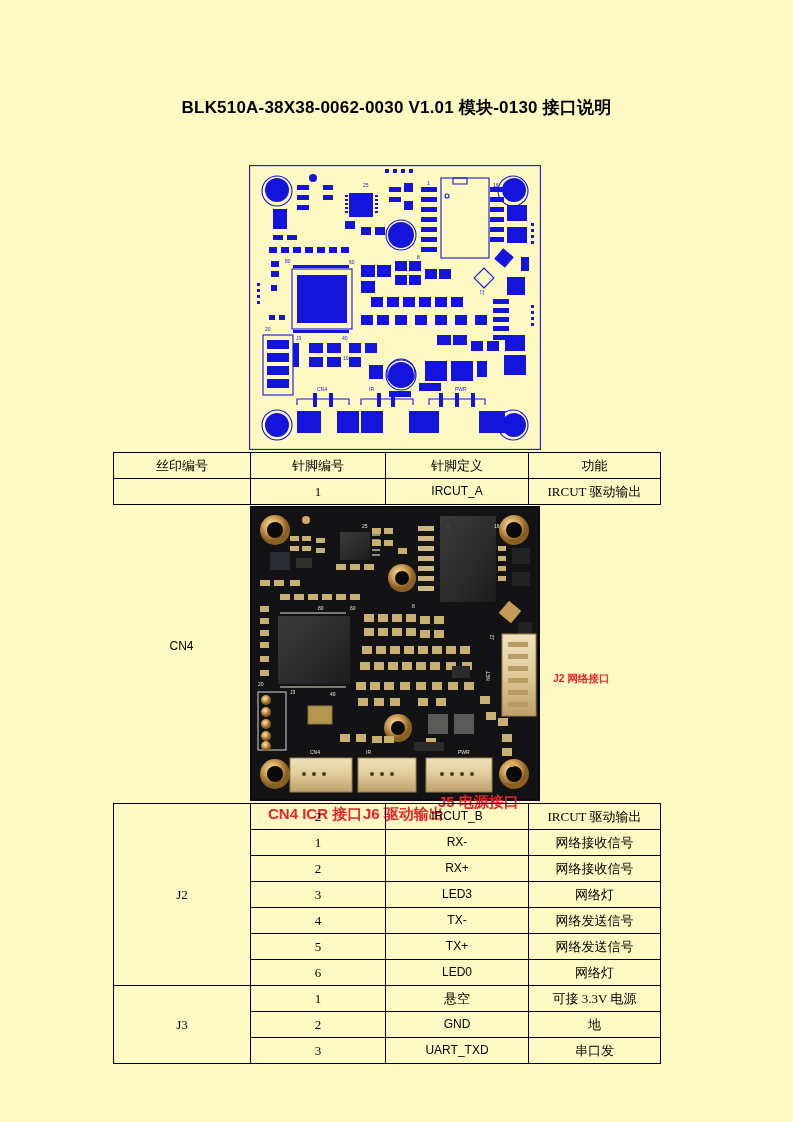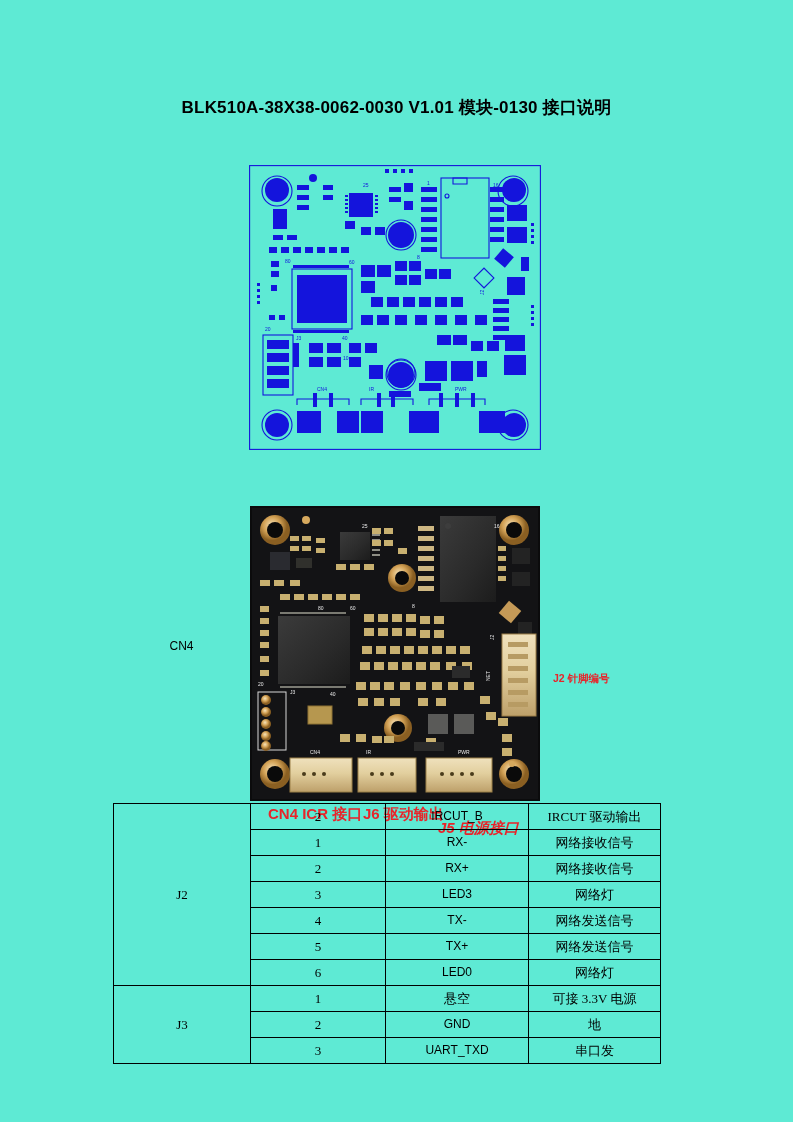--- a/index.html
+++ b/index.html
@@ -11,21 +11,21 @@
     width: 793px;
     height: 1122px;
     position: relative;
     font-family: "Liberation Sans", sans-serif;
     color: #000;
     overflow: hidden;
   }
   .page {
     position: absolute;
     inset: 0;
-    background: #5eead4;
+    background: #fef9c3;
   }
 
   
   .doc-title {
     position: absolute;
     left: 0;
     right: 0;
     top: 96px;
     text-align: center;
     font-family: "Liberation Sans", sans-serif;
@@ -62,21 +62,21 @@
     color: #e8242a;
     font-family: "Liberation Sans", sans-serif;
     font-size: 15px;
     font-weight: bold;
     white-space: nowrap;
     line-height: 1;
   }
   .annot-j2   { left: 553px; top: 673px; font-size: 10.5px; }
   .annot-cn4  { left: 268px; top: 806px; }
   .annot-j6   { left: 363px; top: 806px; }
-  .annot-j5   { left: 438px; top: 820px; font-style: italic; }
+  .annot-j5   { left: 438px; top: 794px; }
 
   
   table.pin-table {
     position: absolute;
     border-collapse: collapse;
     table-layout: fixed;
     font-family: "Liberation Serif", serif;
     font-size: 13px;
     color: #000;
   }
@@ -567,28 +567,50 @@
       <rect x="164" y="236" width="30" height="9" fill="#2b2b2b"></rect>
       <text x="68" y="104" class="slk">80</text>
       <text x="100" y="104" class="slk">60</text>
       <text x="80" y="190" class="slk">40</text>
       <text x="112" y="22" class="slk">25</text>
       <text x="244" y="22" class="slk">16</text>
       <text x="162" y="102" class="slk">8</text>
     </svg>
   </div>
 
-  <div class="annot annot-j2">J2 针脚编号</div>
+  <div class="annot annot-j2">J2 网络接口</div>
   <div class="annot annot-cn4">CN4 ICR 接口</div>
   <div class="annot annot-j6">J6 驱动输出</div>
   <div class="annot annot-j5">J5 电源接口</div>
 
   <div style="position:absolute;left:113px;top:639px;width:137px;text-align:center;
               font-family:'Liberation Sans',sans-serif;font-size:12px;">CN4</div>
 
+  <table id="table-top" class="pin-table">
+    <colgroup>
+      <col class="col1">
+        <col class="col2">
+        <col class="col3">
+        <col class="col4">
+    </colgroup>
+    <tbody>
+      <tr>
+        <td>丝印编号</td>
+        <td>针脚编号</td>
+        <td>针脚定义</td>
+        <td>功能</td>
+      </tr>
+      <tr>
+        <td class="blank"></td>
+        <td>1</td>
+        <td class="latin">IRCUT_A</td>
+        <td>IRCUT 驱动输出</td>
+      </tr>
+    </tbody>
+  </table>
 
   <table id="table-bottom" class="pin-table">
     <colgroup>
       <col class="col1">
         <col class="col2">
         <col class="col3">
         <col class="col4">
     </colgroup>
     <tbody>
 

